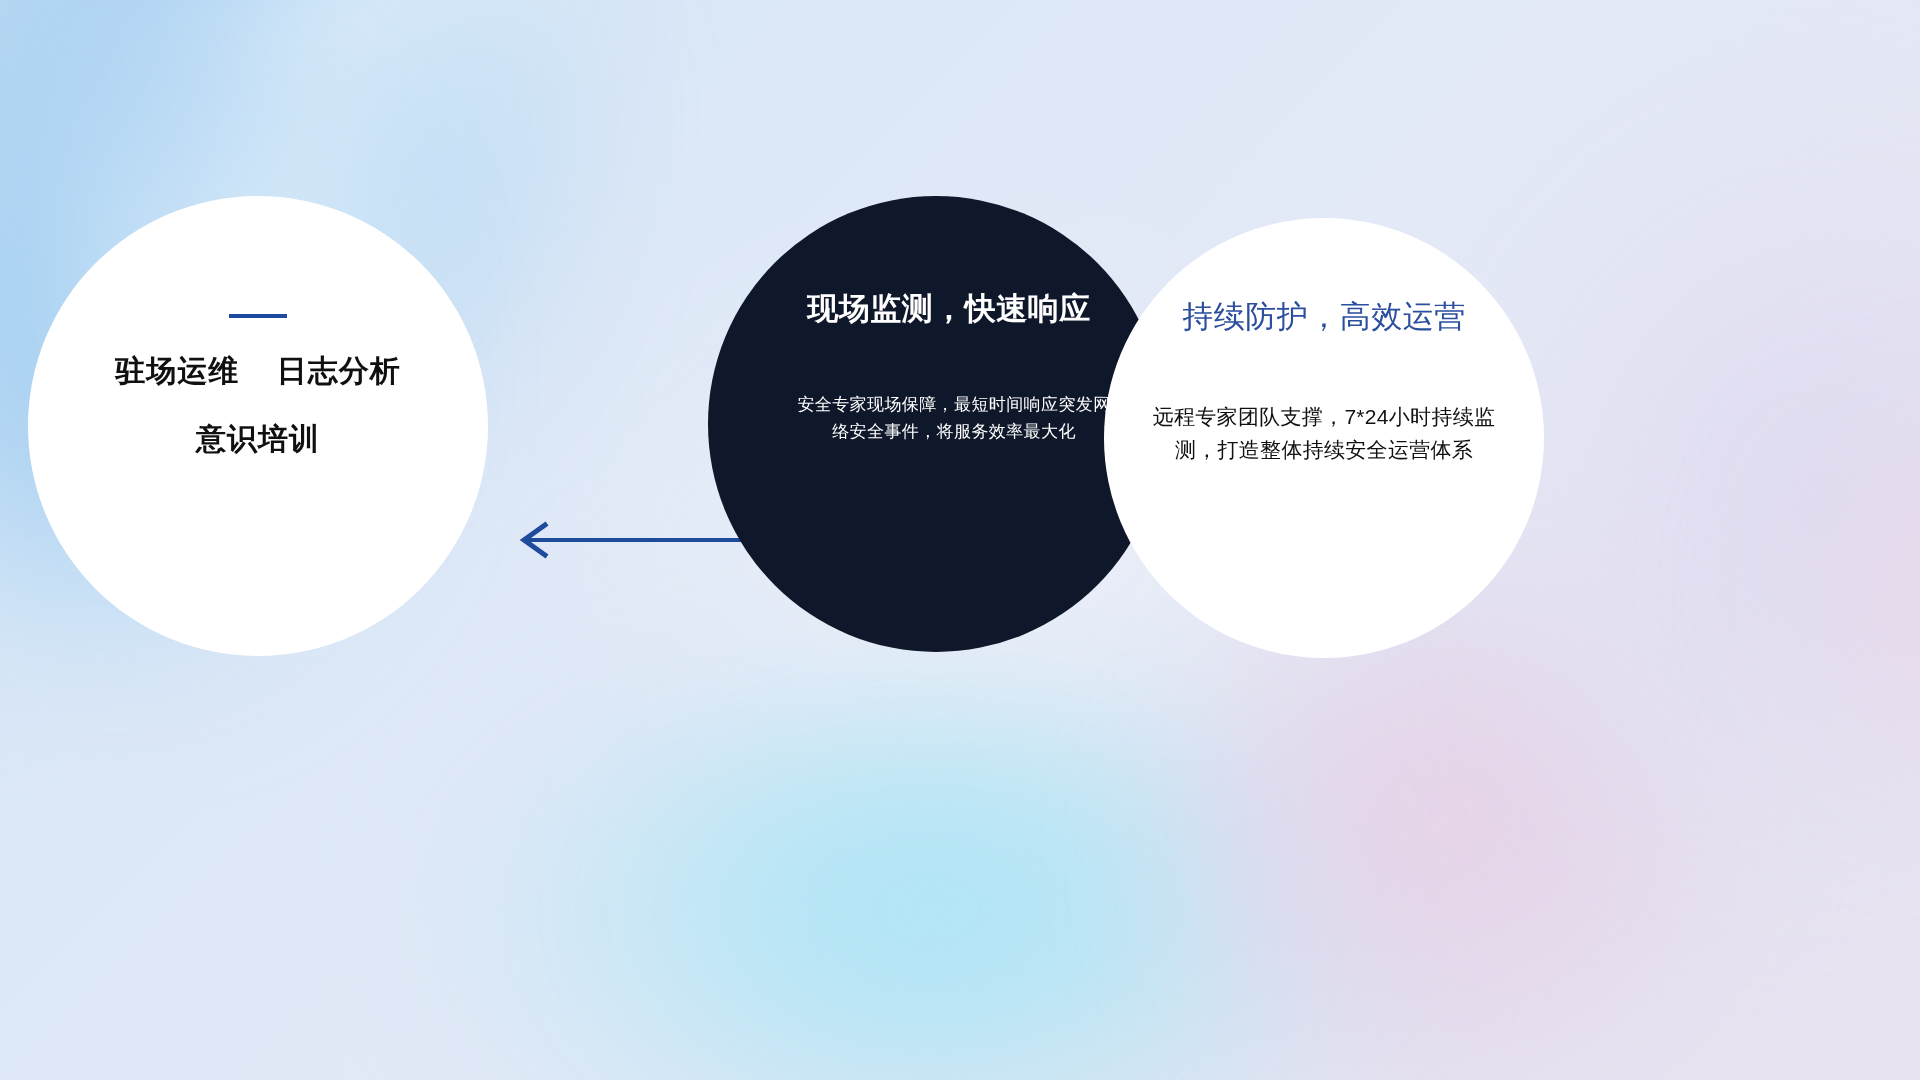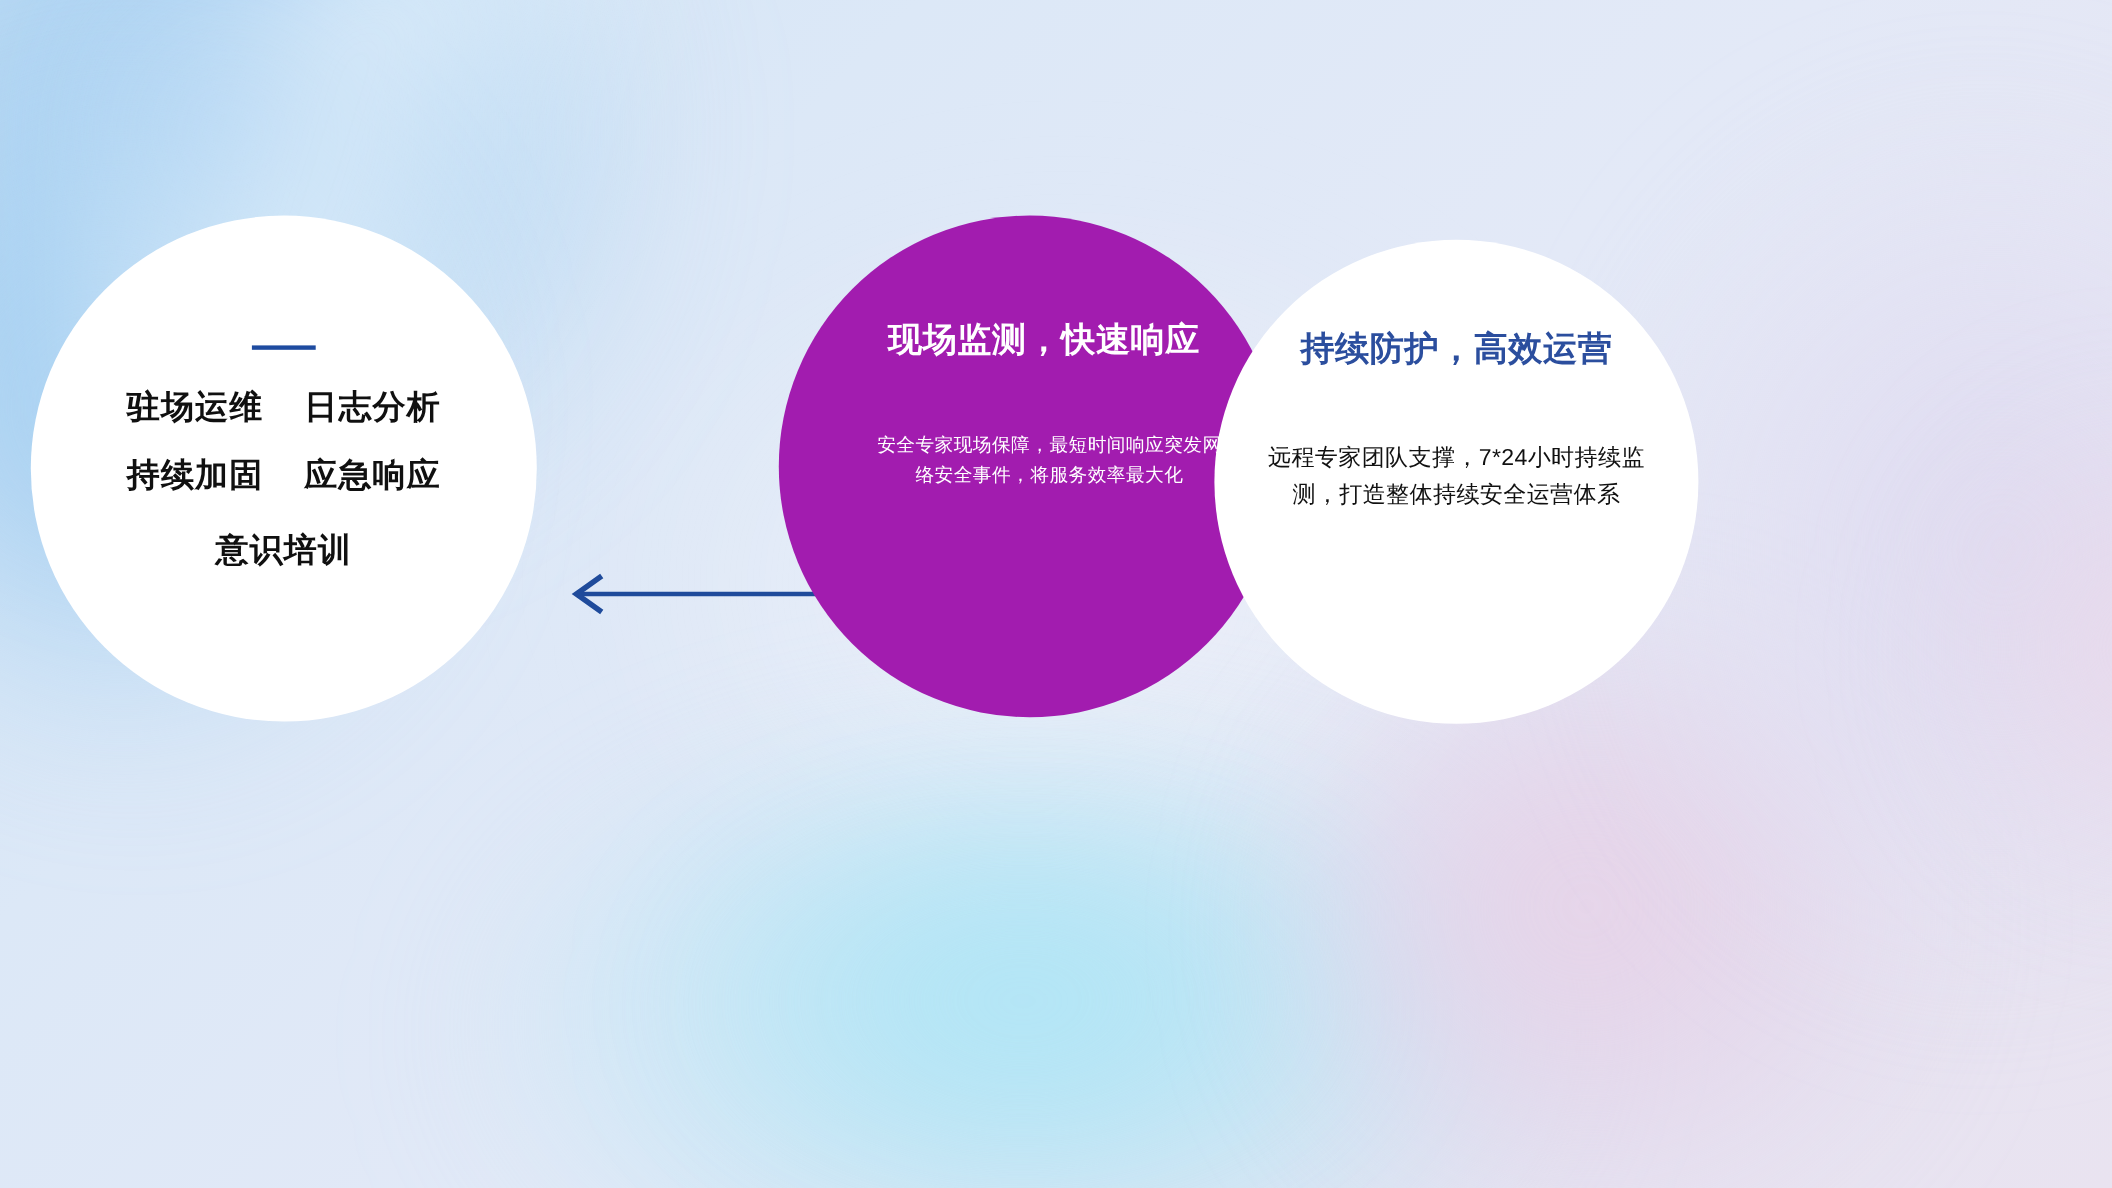--- a/index.html
+++ b/index.html
@@ -86,21 +86,21 @@
   .circle {
     position: absolute;
     border-radius: 50%;
     box-sizing: border-box;
     display: flex;
     flex-direction: column;
     align-items: center;
     justify-content: flex-start;
   }
   .circle-white { background: #ffffff; }
-  .circle-blue  { background: #a21caf; }
+  .circle-blue  { background: #0f172a; }
 
   #circle-left {
     left: 28px;  top: 196px;
     width: 460px; height: 460px;
     z-index: 4;
   }
   #circle-mid {
     left: 708px; top: 196px;
     width: 456px; height: 456px;
     z-index: 3;
@@ -166,21 +166,21 @@
   
   .right-inner {
     width: 100%;
     padding-top: 78px;
     display: flex;
     flex-direction: column;
     align-items: center;
   }
   .right-title {
     font-size: 31px;
-    font-weight: bold;
+    font-weight: normal;
     color: #2b4e9e;
     letter-spacing: 0.5px;
     white-space: nowrap;
   }
   .right-body {
     margin-top: 62px;
     width: 372px;
     font-size: 21px;
     line-height: 1.58;
     color: #111111;
@@ -216,21 +216,20 @@
 
   <svg id="arrow" viewBox="0 0 370 44" xmlns="http://www.w3.org/2000/svg">
     <line x1="22" y1="22" x2="370" y2="22" stroke="#1f4b9b" stroke-width="4"></line>
     <polyline points="40,7 19,22 40,37" fill="none" stroke="#1f4b9b" stroke-width="5" stroke-linecap="square" stroke-linejoin="miter"></polyline>
   </svg>
 
   <div class="circle circle-white" id="circle-left">
     <div class="left-inner">
       <div class="dash"></div>
       <div class="left-line">驻场运维    日志分析</div>
-      <div class="left-line">持续加固    应急响应</div>
       <div class="left-line last">意识培训</div>
     </div>
   </div>
 
   <div class="circle circle-blue" id="circle-mid">
     <div class="mid-inner">
       <div class="mid-title">现场监测，快速响应</div>
       <div class="mid-body">安全专家现场保障，最短时间响应突发网络安全事件，将服务效率最大化</div>
     </div>
   </div>

